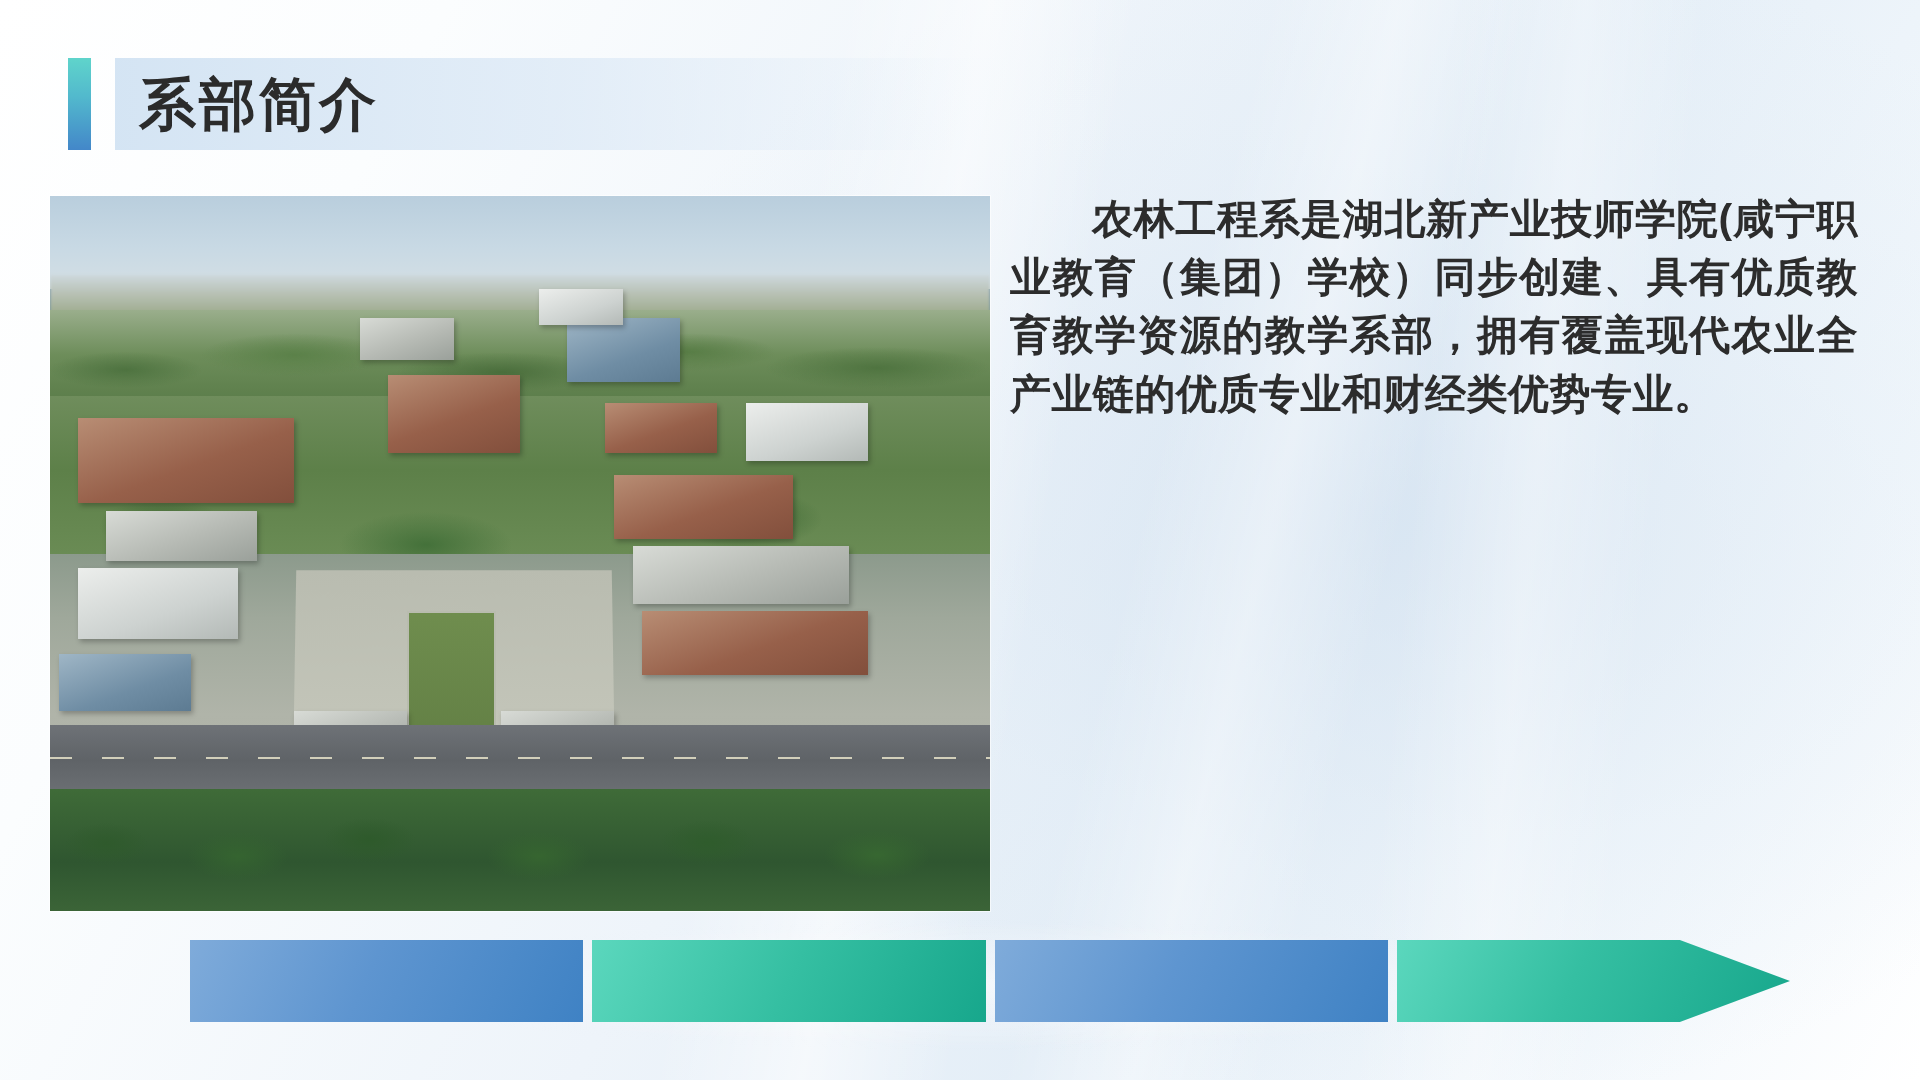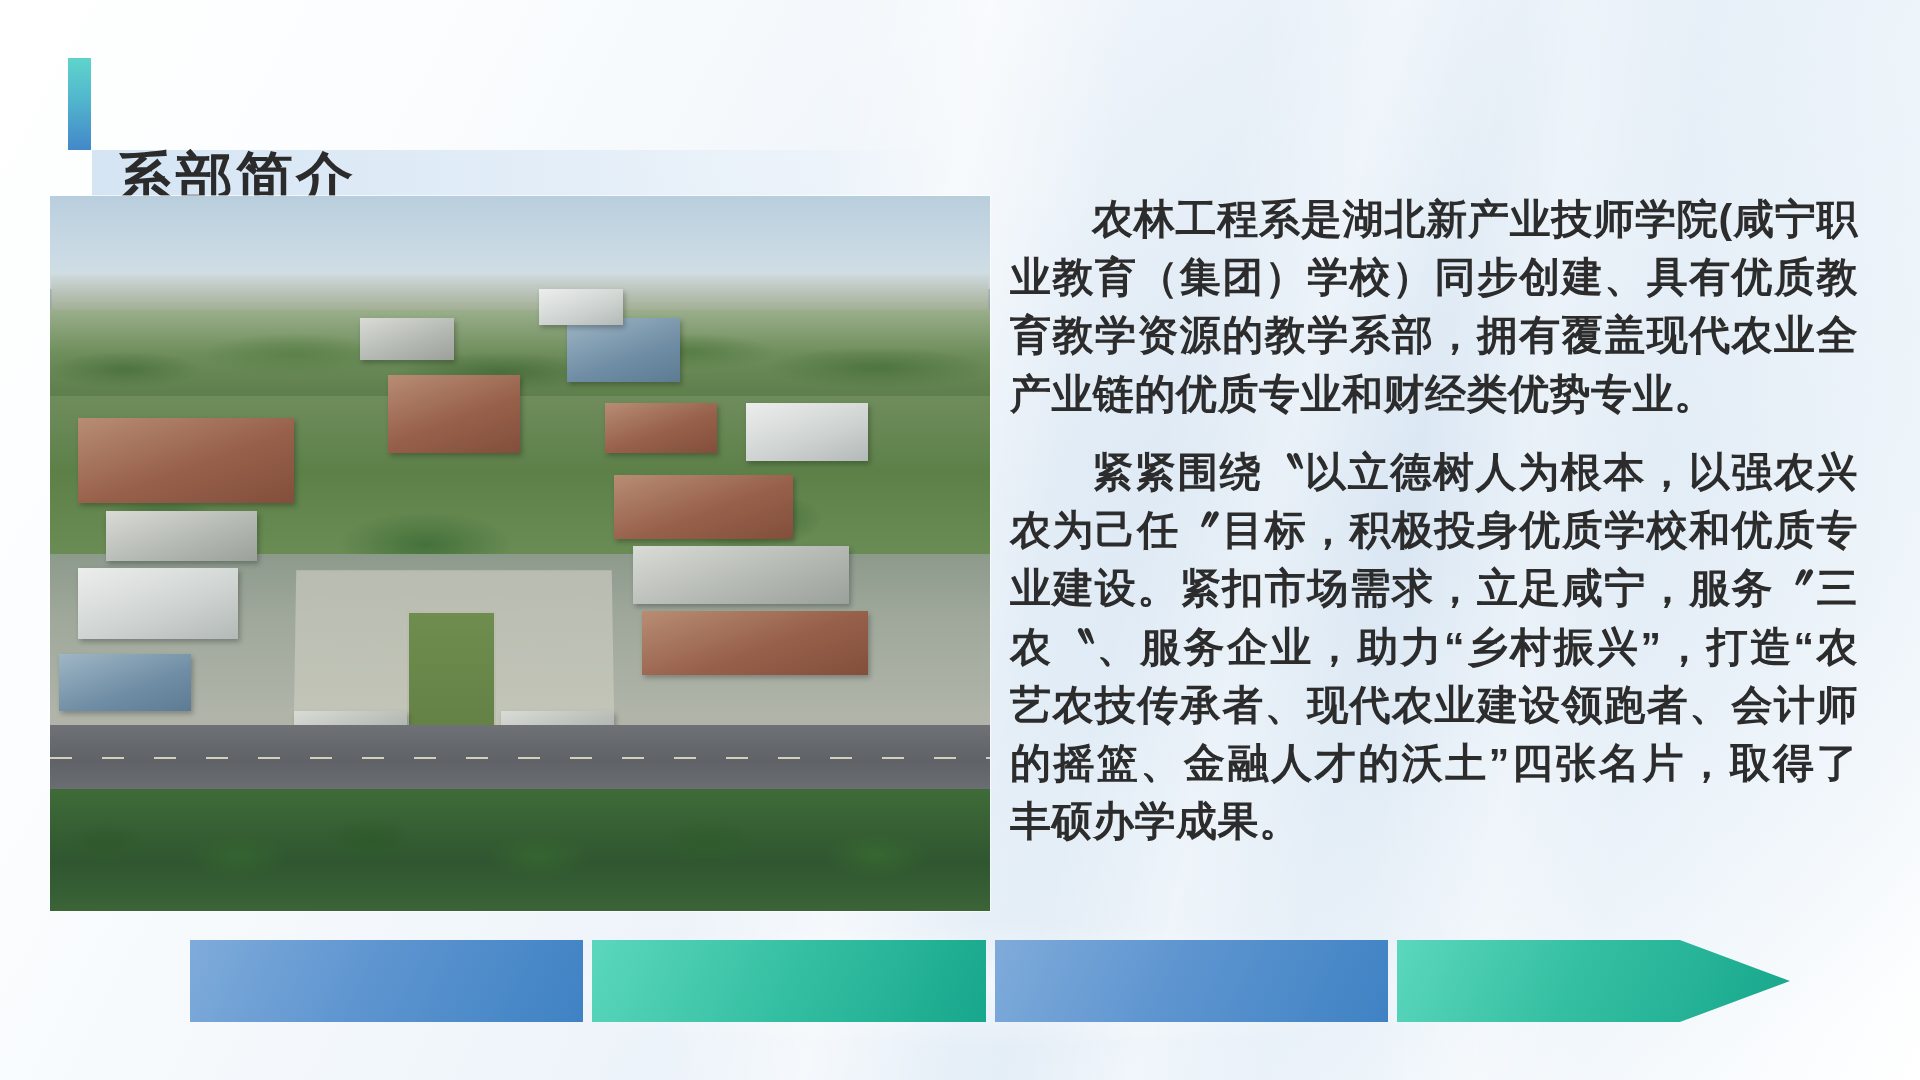--- a/index.html
+++ b/index.html
@@ -36,21 +36,20 @@
   }
 
   
   .title-block {
     position: absolute;
     left: 68px;
     top: 58px;
     height: 92px;
     display: flex;
     align-items: flex-start;
-    flex-direction: column;
   }
   .title-bar {
     width: 23px;
     height: 92px;
     background: linear-gradient(180deg, #5fd4cb 0%, #52b9cd 42%, #4387c9 100%);
     flex: 0 0 auto;
   }
   .title-plate {
     position: relative;
     width: 1040px;
@@ -260,21 +259,20 @@
       <div class="bldg roof-grey" style="left:48%; top:72%; width:12%; height:7%;"></div>
 
       <div class="ph-road"></div>
       <div class="ph-road-line"></div>
       <div class="ph-bottom-green"></div>
     </div>
   </div>
 
   <div class="body-text">
     <p>农林工程系是湖北新产业技师学院(咸宁职业教育（集团）学校）同步创建、具有优质教育教学资源的教学系部，拥有覆盖现代农业全产业链的优质专业和财经类优势专业。</p>
-    <p>紧紧围绕〝以立德树人为根本，以强农兴农为己任〞目标，积极投身优质学校和优质专业建设。紧扣市场需求，立足咸宁，服务〞三农〝、服务企业，助力“乡村振兴”，打造“农艺农技传承者、现代农业建设领跑者、会计师的摇篮、金融人才的沃土”四张名片，取得了丰硕办学成果。</p>
   </div>
 
   <div class="ribbon-glow"></div>
   <div class="ribbon">
     <div class="seg seg-1"></div>
     <div class="seg seg-2"></div>
     <div class="seg seg-3"></div>
     <div class="seg-4"></div>
   </div>
 </div>

